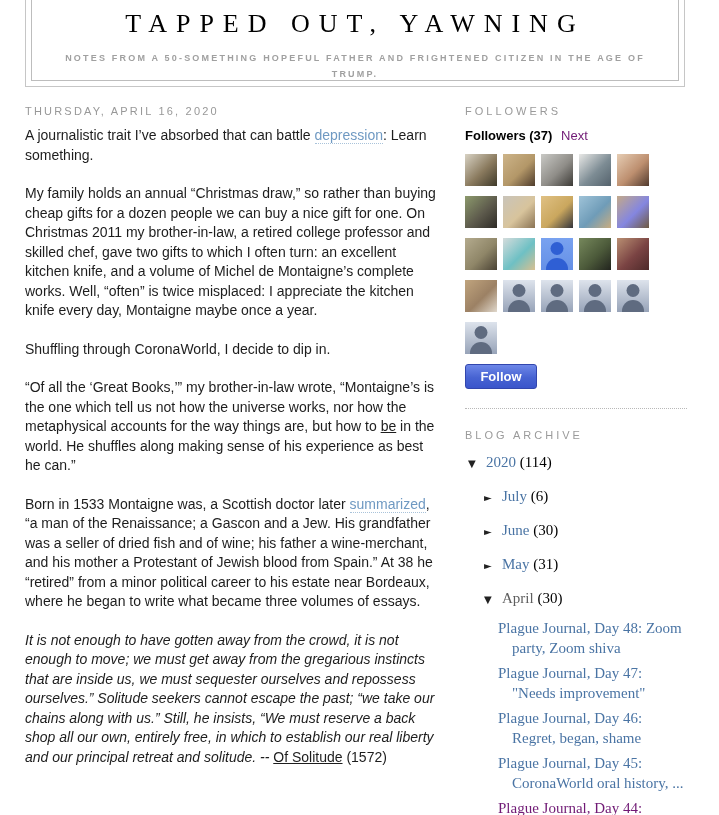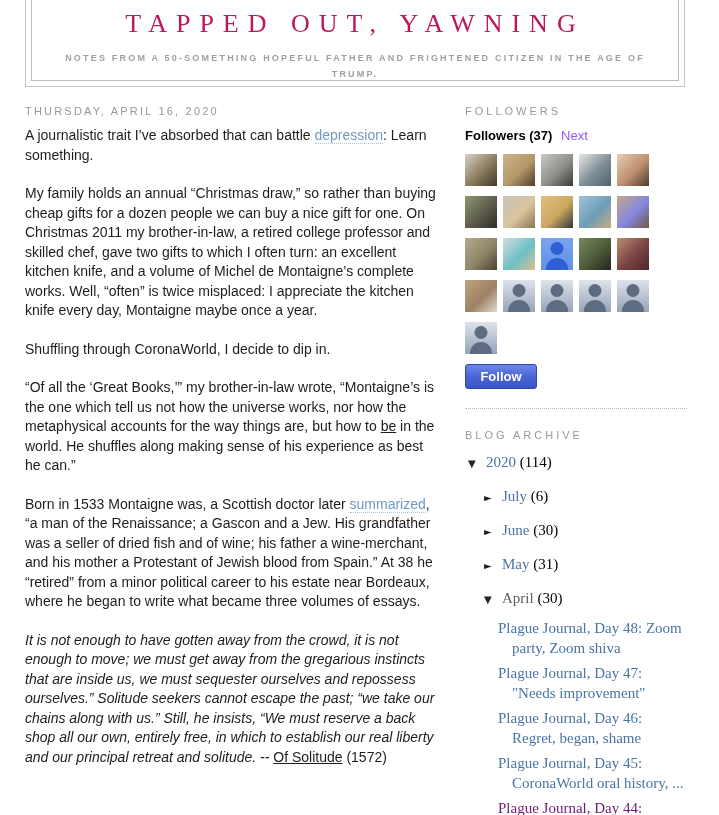--- a/index.html
+++ b/index.html
@@ -11,21 +11,21 @@
   .header-outer{
     position:absolute;left:25px;top:-38px;width:660px;height:125px;
     border:1px solid #c6c6c6;background:#fff;box-sizing:border-box;padding:5px;
   }
   .header-inner{
     width:100%;height:100%;border:1px solid #bdbdbd;box-sizing:border-box;
     text-align:center;padding-top:40px;
   }
   .blog-title{
     font-family:"Liberation Serif",serif;font-size:26px;font-weight:normal;
-    letter-spacing:9px;color:#be185d;margin:0;white-space:nowrap;
+    letter-spacing:9px;color:#000000;margin:0;white-space:nowrap;
   }
   .blog-subtitle{
     font-size:9px;font-weight:bold;letter-spacing:2.2px;color:#a0a0a0;
     line-height:16px;max-width:585px;margin:11px auto 0;
   }
   
   .main-col{position:absolute;left:25px;top:105px;width:412px;}
   .post-date{font-size:11px;letter-spacing:2.2px;color:#989898;margin:0 0 9px;}
   .post-title{
     font-family:"Liberation Serif",serif;font-size:22px;font-weight:bold;
@@ -35,21 +35,21 @@
   .para.italic{font-style:italic;}
   .run-link{color:#6f99c2;text-decoration:none;border-bottom:1px dotted #a9c3da;cursor:pointer;}
   .run-underline{text-decoration:underline;}
   .run-attr-link{font-style:normal;text-decoration:underline;color:#1d1d1d;cursor:pointer;}
   .run-upright{font-style:normal;}
   
   .sidebar{position:absolute;left:465px;top:105px;width:222px;}
   .widget-title{font-size:11px;letter-spacing:3px;color:#9a9a9a;line-height:13px;}
   .followers-head{margin-top:10px;font-size:13px;color:#000;line-height:16px;}
   .followers-count{font-weight:bold;}
-  .next-link{color:#8b5cf6;font-size:13px;margin-left:5px;cursor:pointer;}
+  .next-link{color:#701a75;font-size:13px;margin-left:5px;cursor:pointer;}
   .followers-grid{
     margin-top:10px;display:grid;grid-template-columns:repeat(5,32px);
     column-gap:6px;row-gap:10px;
   }
   .avatar{width:32px;height:32px;position:relative;overflow:hidden;}
   .av-head{width:13px;height:13px;border-radius:50%;position:absolute;top:4px;left:50%;transform:translateX(-50%);}
   .av-body{width:22px;height:15px;border-radius:11px 11px 0 0;position:absolute;bottom:-3px;left:50%;transform:translateX(-50%);}
   .follow-btn{
     margin-top:10px;width:72px;height:25px;border:1px solid #3246ad;border-radius:3px;
     background:linear-gradient(#6d87e8,#4763d2 55%,#3a55cb);

